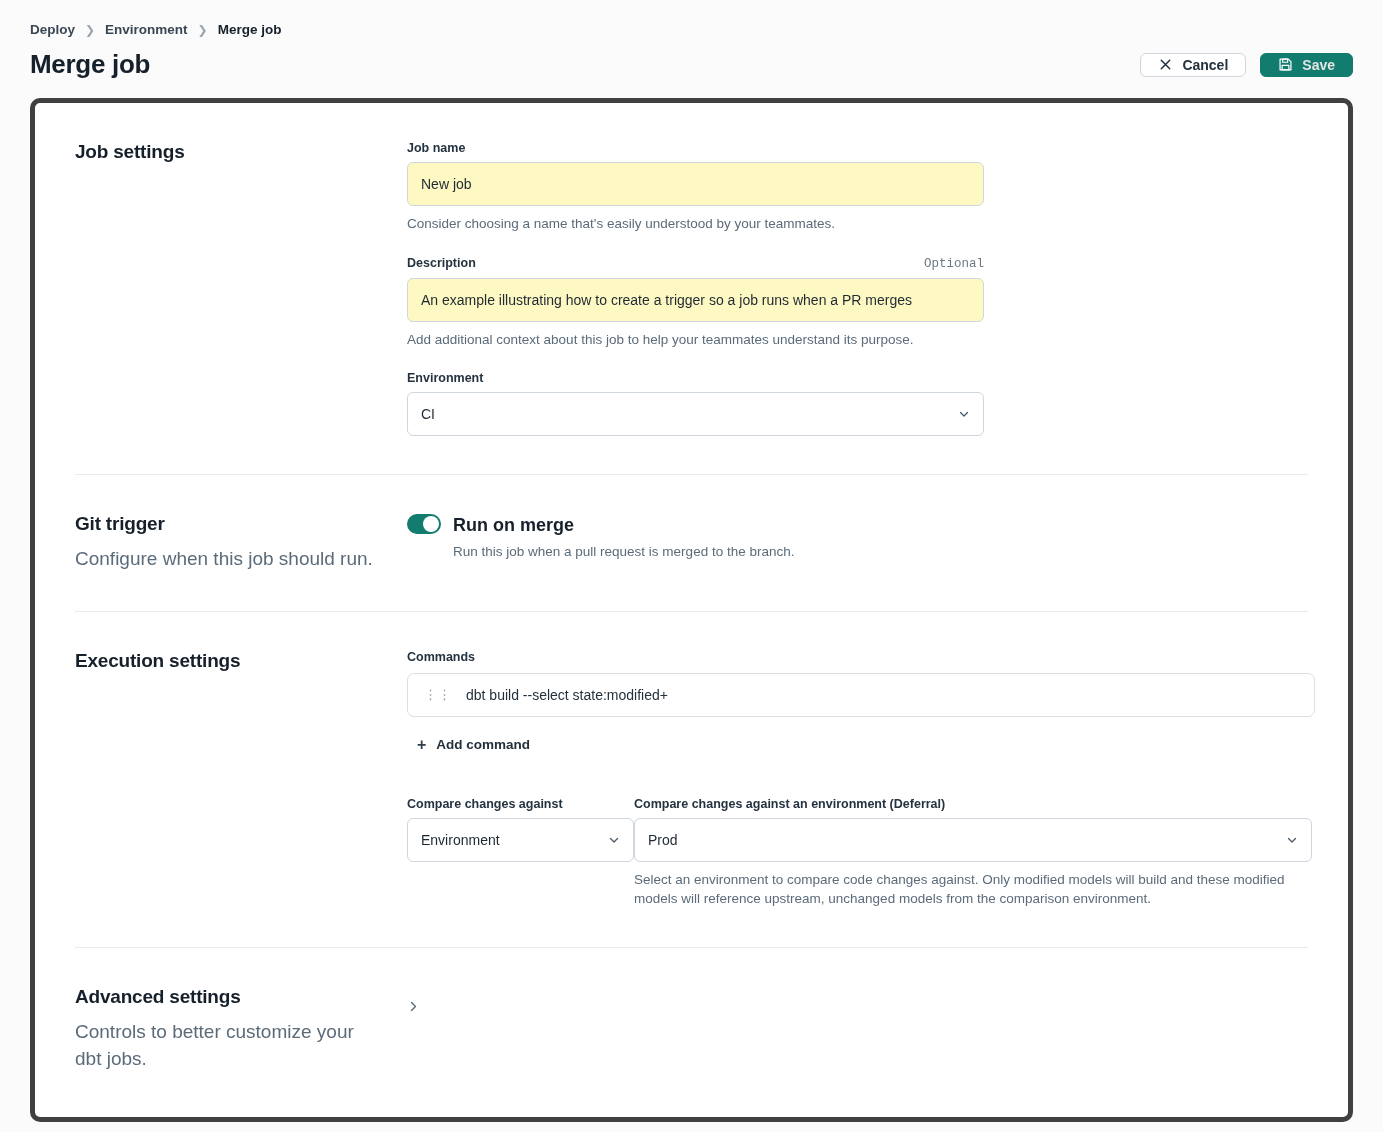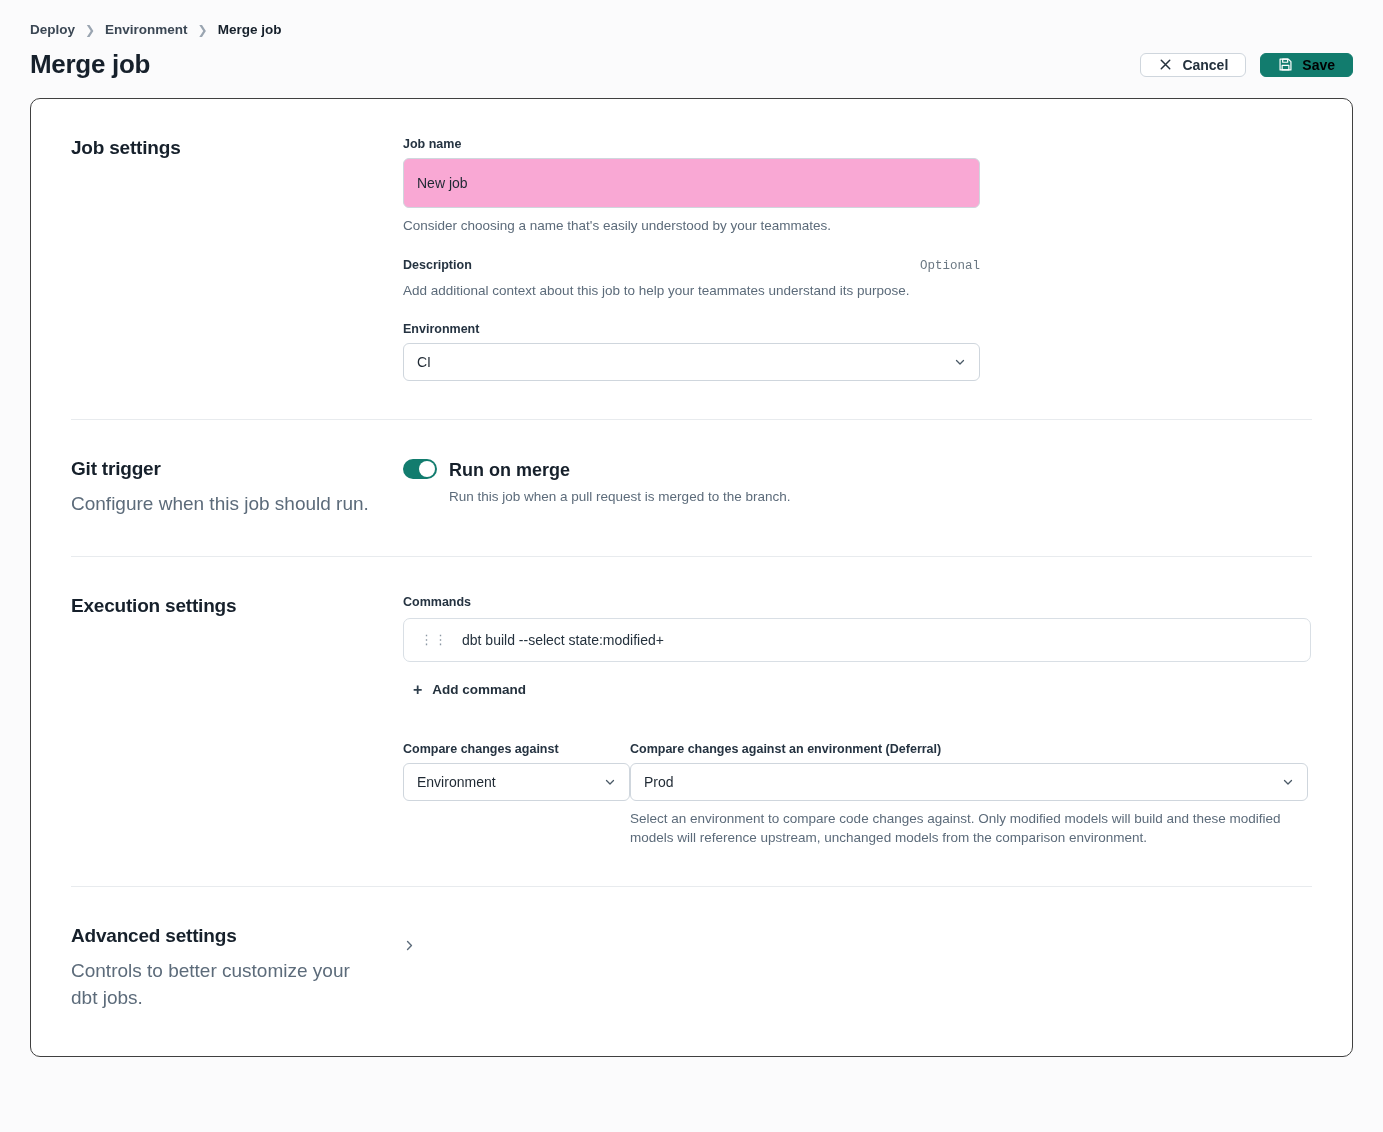--- a/index.html
+++ b/index.html
@@ -70,30 +70,30 @@
     border: 1px solid transparent;
     background: #fff;
     white-space: nowrap;
   }
   .btn-secondary {
     border-color: #cfd6dd;
     color: #24313d;
   }
   .btn-primary {
     background: #127c6e;
-    color: #000000;
+    color: #e5e5e5;
     border-color: #127c6e;
   }
   .btn .icon { display: inline-flex; }
 
   
   .card {
     margin: 0 30px;
     background: #ffffff;
-    border: 1px solid #404040;
+    border: 5px solid #404040;
     border-radius: 10px;
     padding: 0 40px;
   }
   .section {
     display: flex;
     padding: 38px 0;
     border-bottom: 1px solid #e8ebee;
   }
   .section:last-child { border-bottom: none; }
   .section-left {
@@ -132,42 +132,42 @@
     color: #253341;
   }
   .field-optional {
     font-size: 12.5px;
     color: #6b7883;
     font-weight: 400;
     font-family: Liberation Mono, monospace;
   }
   .text-input {
     width: 577px;
-    height: 50px;
+    height: 44px;
     border: 1px solid #cfd6dd;
     border-radius: 6px;
     padding: 0 13px;
     font-size: 14px;
     font-family: "Liberation Sans", sans-serif;
     color: #1f2933;
-    background: #f9a8d4;
+    background: #fef9c3;
     outline: none;
   }
   .help-text {
     margin-top: 8px;
     font-size: 13.5px;
     color: #5c6b7a;
     line-height: 1.45;
   }
   .select-wrap {
     position: relative;
     display: inline-block;
   }
   .select-box {
-    height: 38px;
+    height: 44px;
     border: 1px solid #cfd6dd;
     border-radius: 6px;
     background: #fff;
     display: flex;
     align-items: center;
     padding: 0 13px;
     font-size: 14px;
     color: #1f2933;
     cursor: pointer;
   }
@@ -332,20 +332,21 @@
         </div>
         <input class="text-input" type="text" value="New job" style="">
         <div class="help-text">Consider choosing a name that's easily understood by your teammates.</div>
       </div>
 
       <div class="field">
         <div class="field-label-row">
           <span class="field-label">Description</span>
           <span class="field-optional">Optional</span>
         </div>
+        <input class="text-input" type="text" value="An example illustrating how to create a trigger so a job runs when a PR merges" style="">
         <div class="help-text">Add additional context about this job to help your teammates understand its purpose.</div>
       </div>
 
       <div class="field">
         <div class="field-label-row">
           <span class="field-label">Environment</span>
         </div>
         <div class="select-wrap w-577">
           <div class="select-box w-577">
             <span>CI</span>

